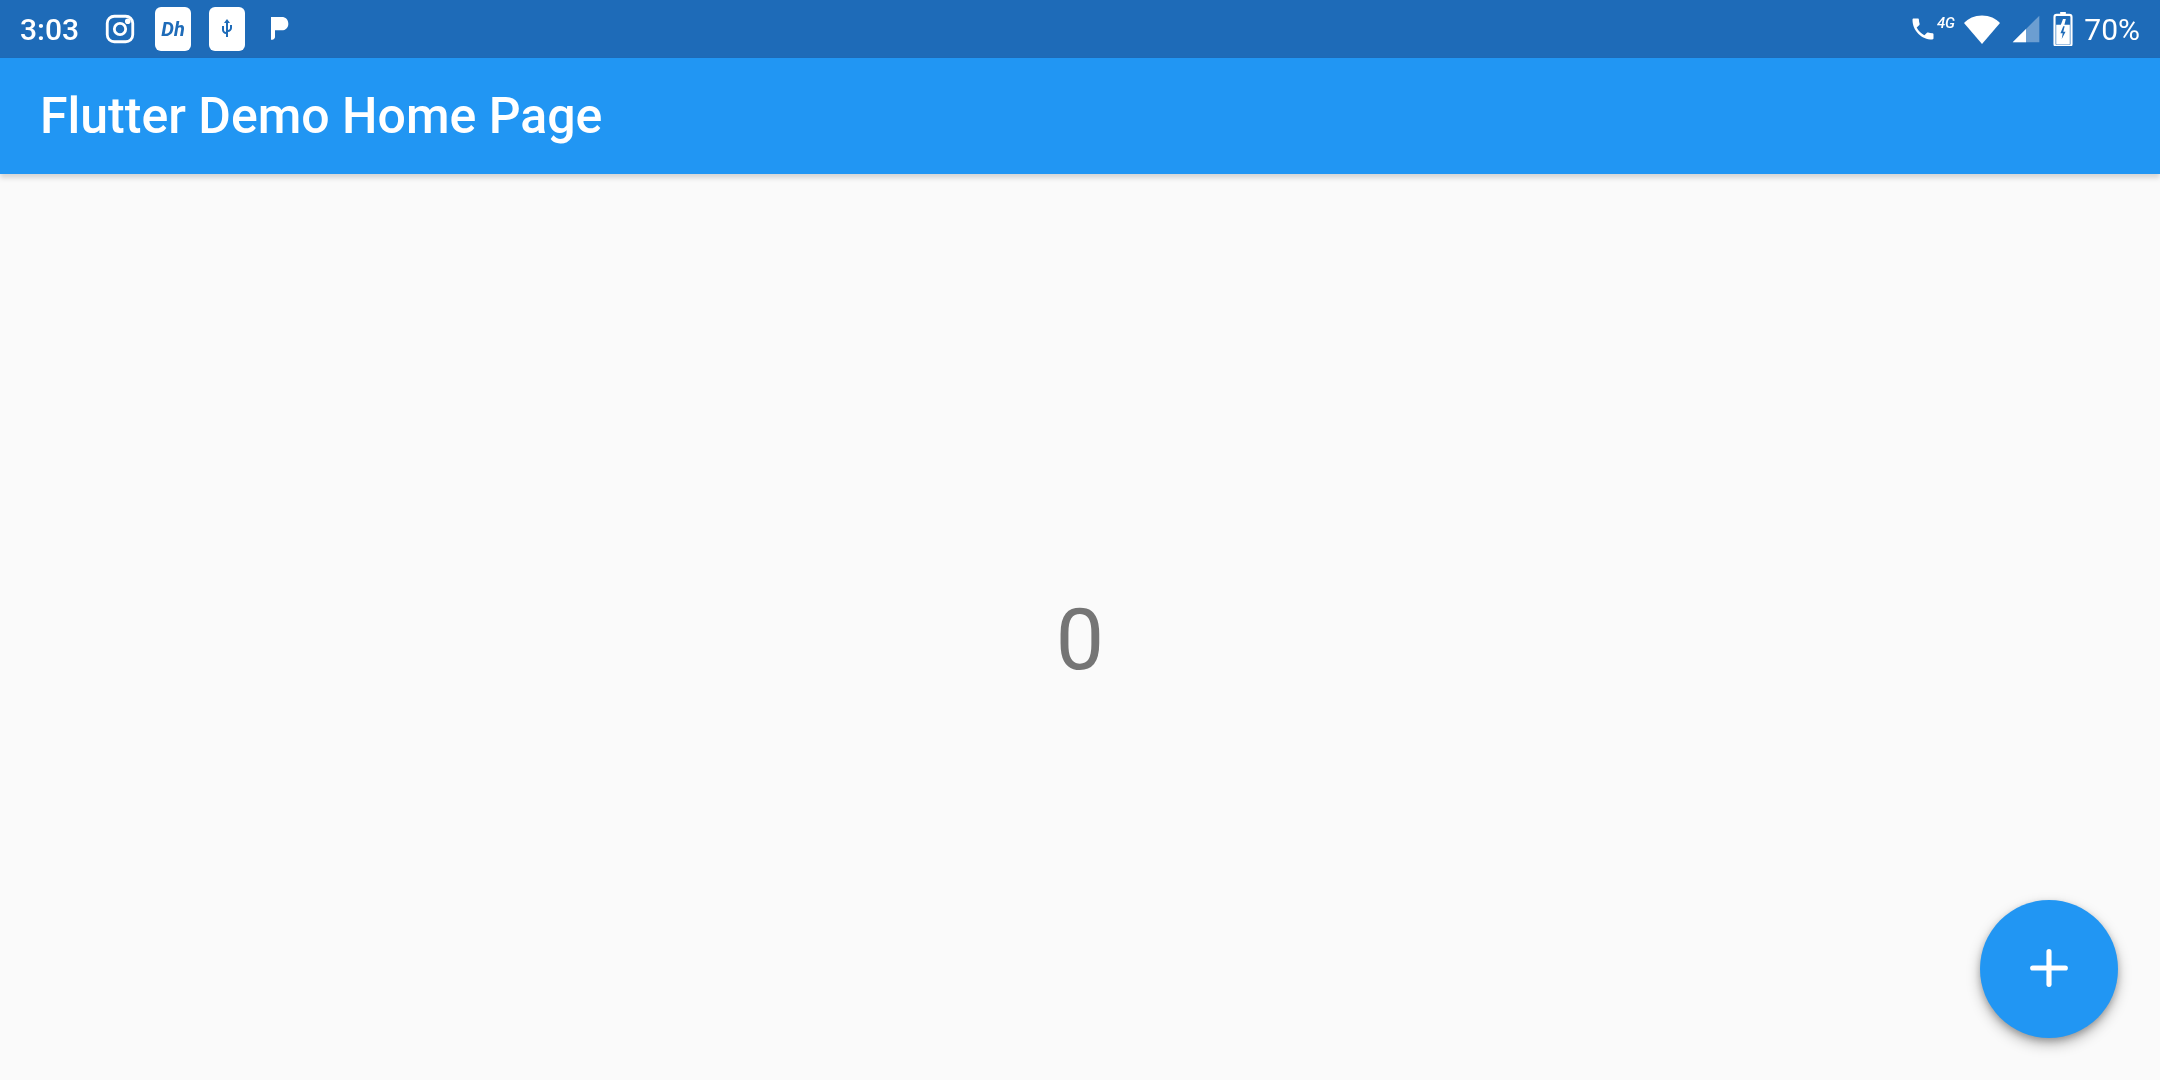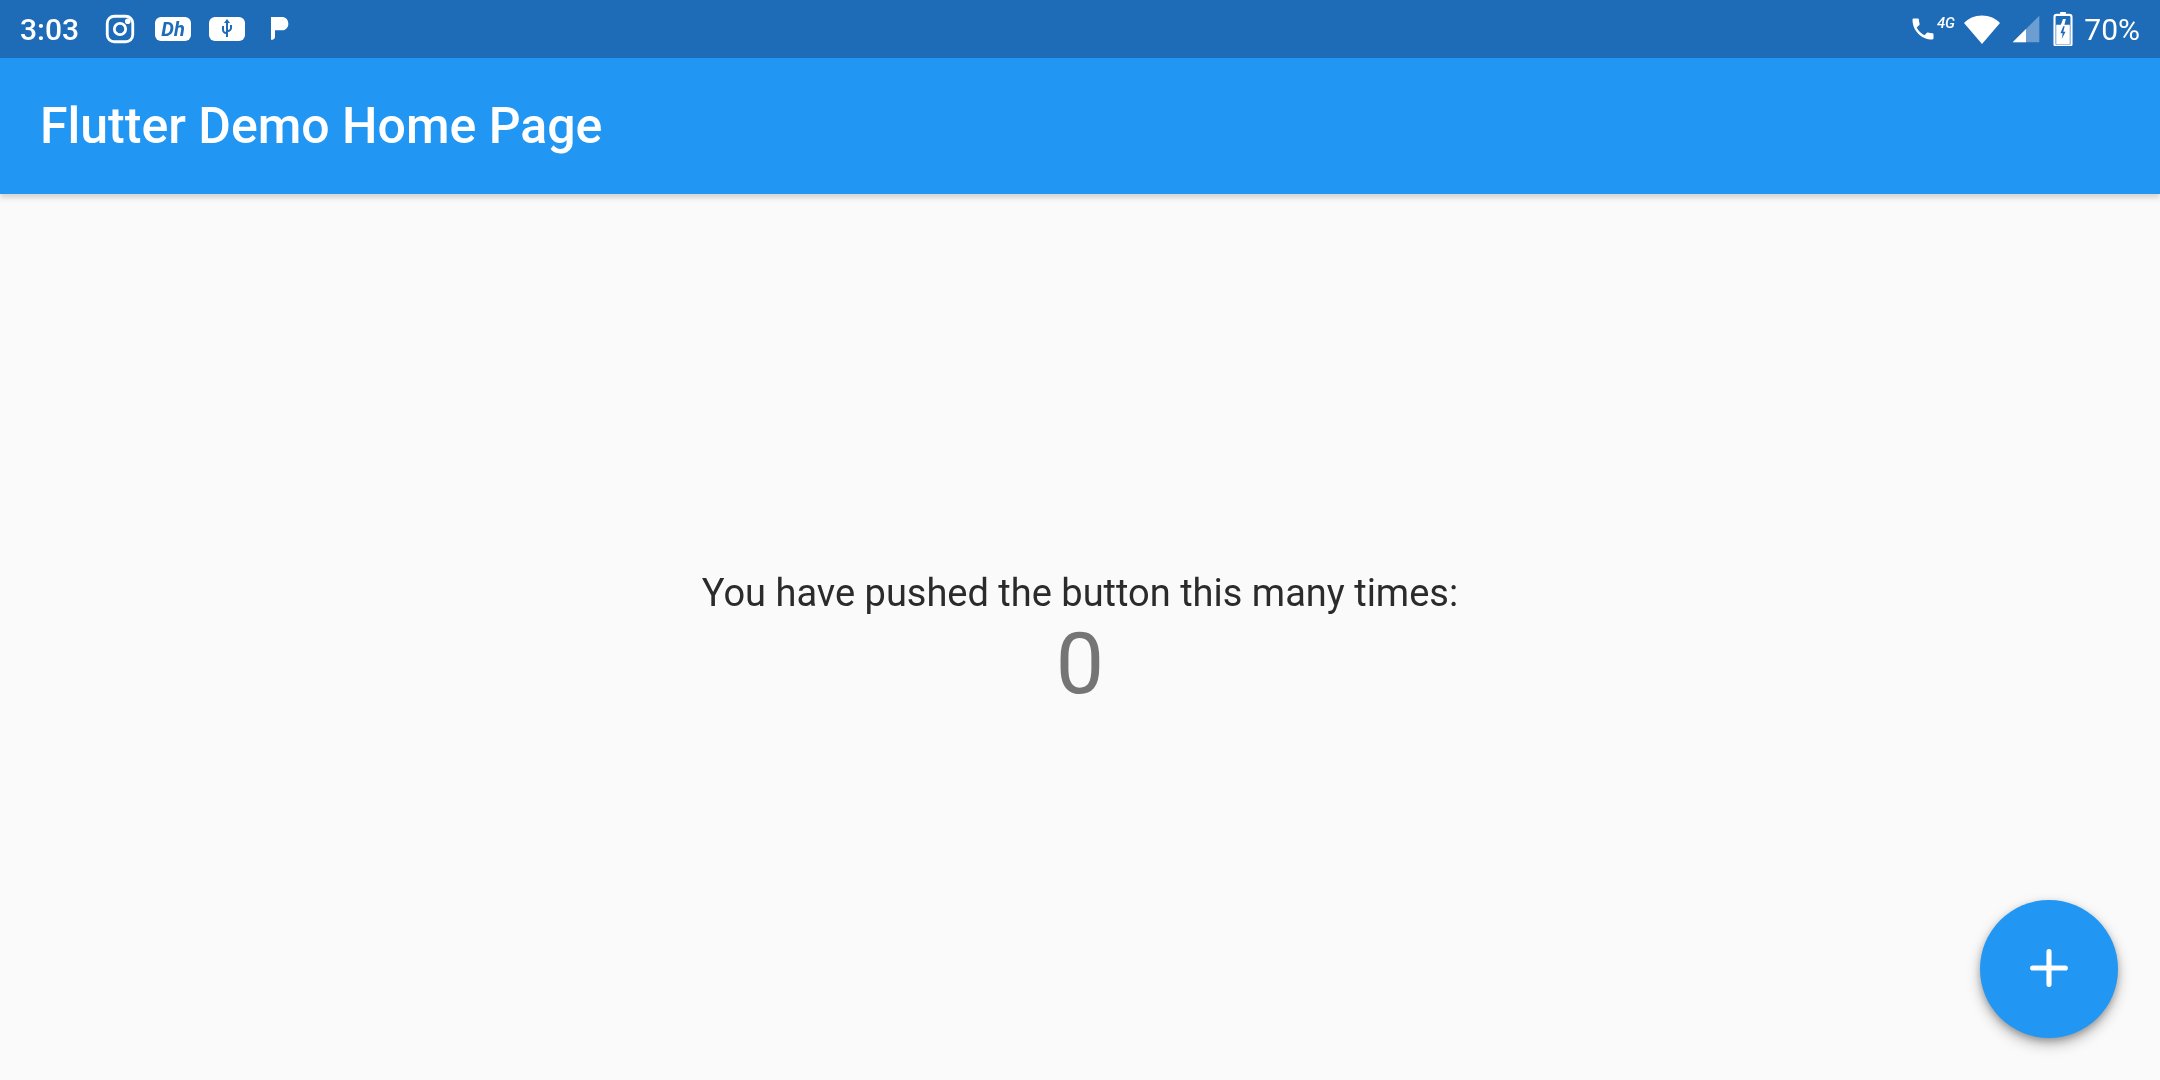--- a/index.html
+++ b/index.html
@@ -42,21 +42,21 @@
     .status-icon {
       display: flex;
       align-items: center;
       justify-content: center;
     }
     .battery-pct {
       font-size: 30px;
       font-weight: 400;
     }
     .app-bar {
-      height: 136px;
+      height: 116px;
       background: #2196f3;
       display: flex;
       align-items: center;
       padding: 8px 40px;
       box-shadow: 0 4px 5px rgba(0,0,0,0.15);
       position: relative;
       z-index: 2;
     }
     .app-bar-title {
       color: white;
@@ -102,21 +102,21 @@
       box-shadow: 0 6px 14px rgba(0,0,0,0.28), 0 3px 6px rgba(0,0,0,0.2);
       cursor: pointer;
       border: none;
     }
     .fab svg {
       width: 56px;
       height: 56px;
     }
     .notif-square {
       width: 36px;
-      height: 24px;
+      height: 44px;
       background: white;
       border-radius: 6px;
       display: flex;
       align-items: center;
       justify-content: center;
     }
     .fourg {
       font-size: 15px;
       font-weight: 500;
       position: relative;
@@ -183,21 +183,20 @@
     </span>
     <span class="battery-pct">70%</span>
   </div>
 </div>
 
 <div class="app-bar">
   <span class="app-bar-title">Flutter Demo Home Page</span>
 </div>
 
 <div class="body-area">
-  <div class="push-text">You have pushed the button this many times:</div>
   <div class="counter">0</div>
 </div>
 
 <button class="fab">
   <span>
     <svg viewBox="0 0 24 24" fill="none" stroke="white" stroke-width="2.2" stroke-linecap="round">
       <line x1="12" y1="5" x2="12" y2="19"></line>
       <line x1="5" y1="12" x2="19" y2="12"></line>
     </svg>
   </span>

